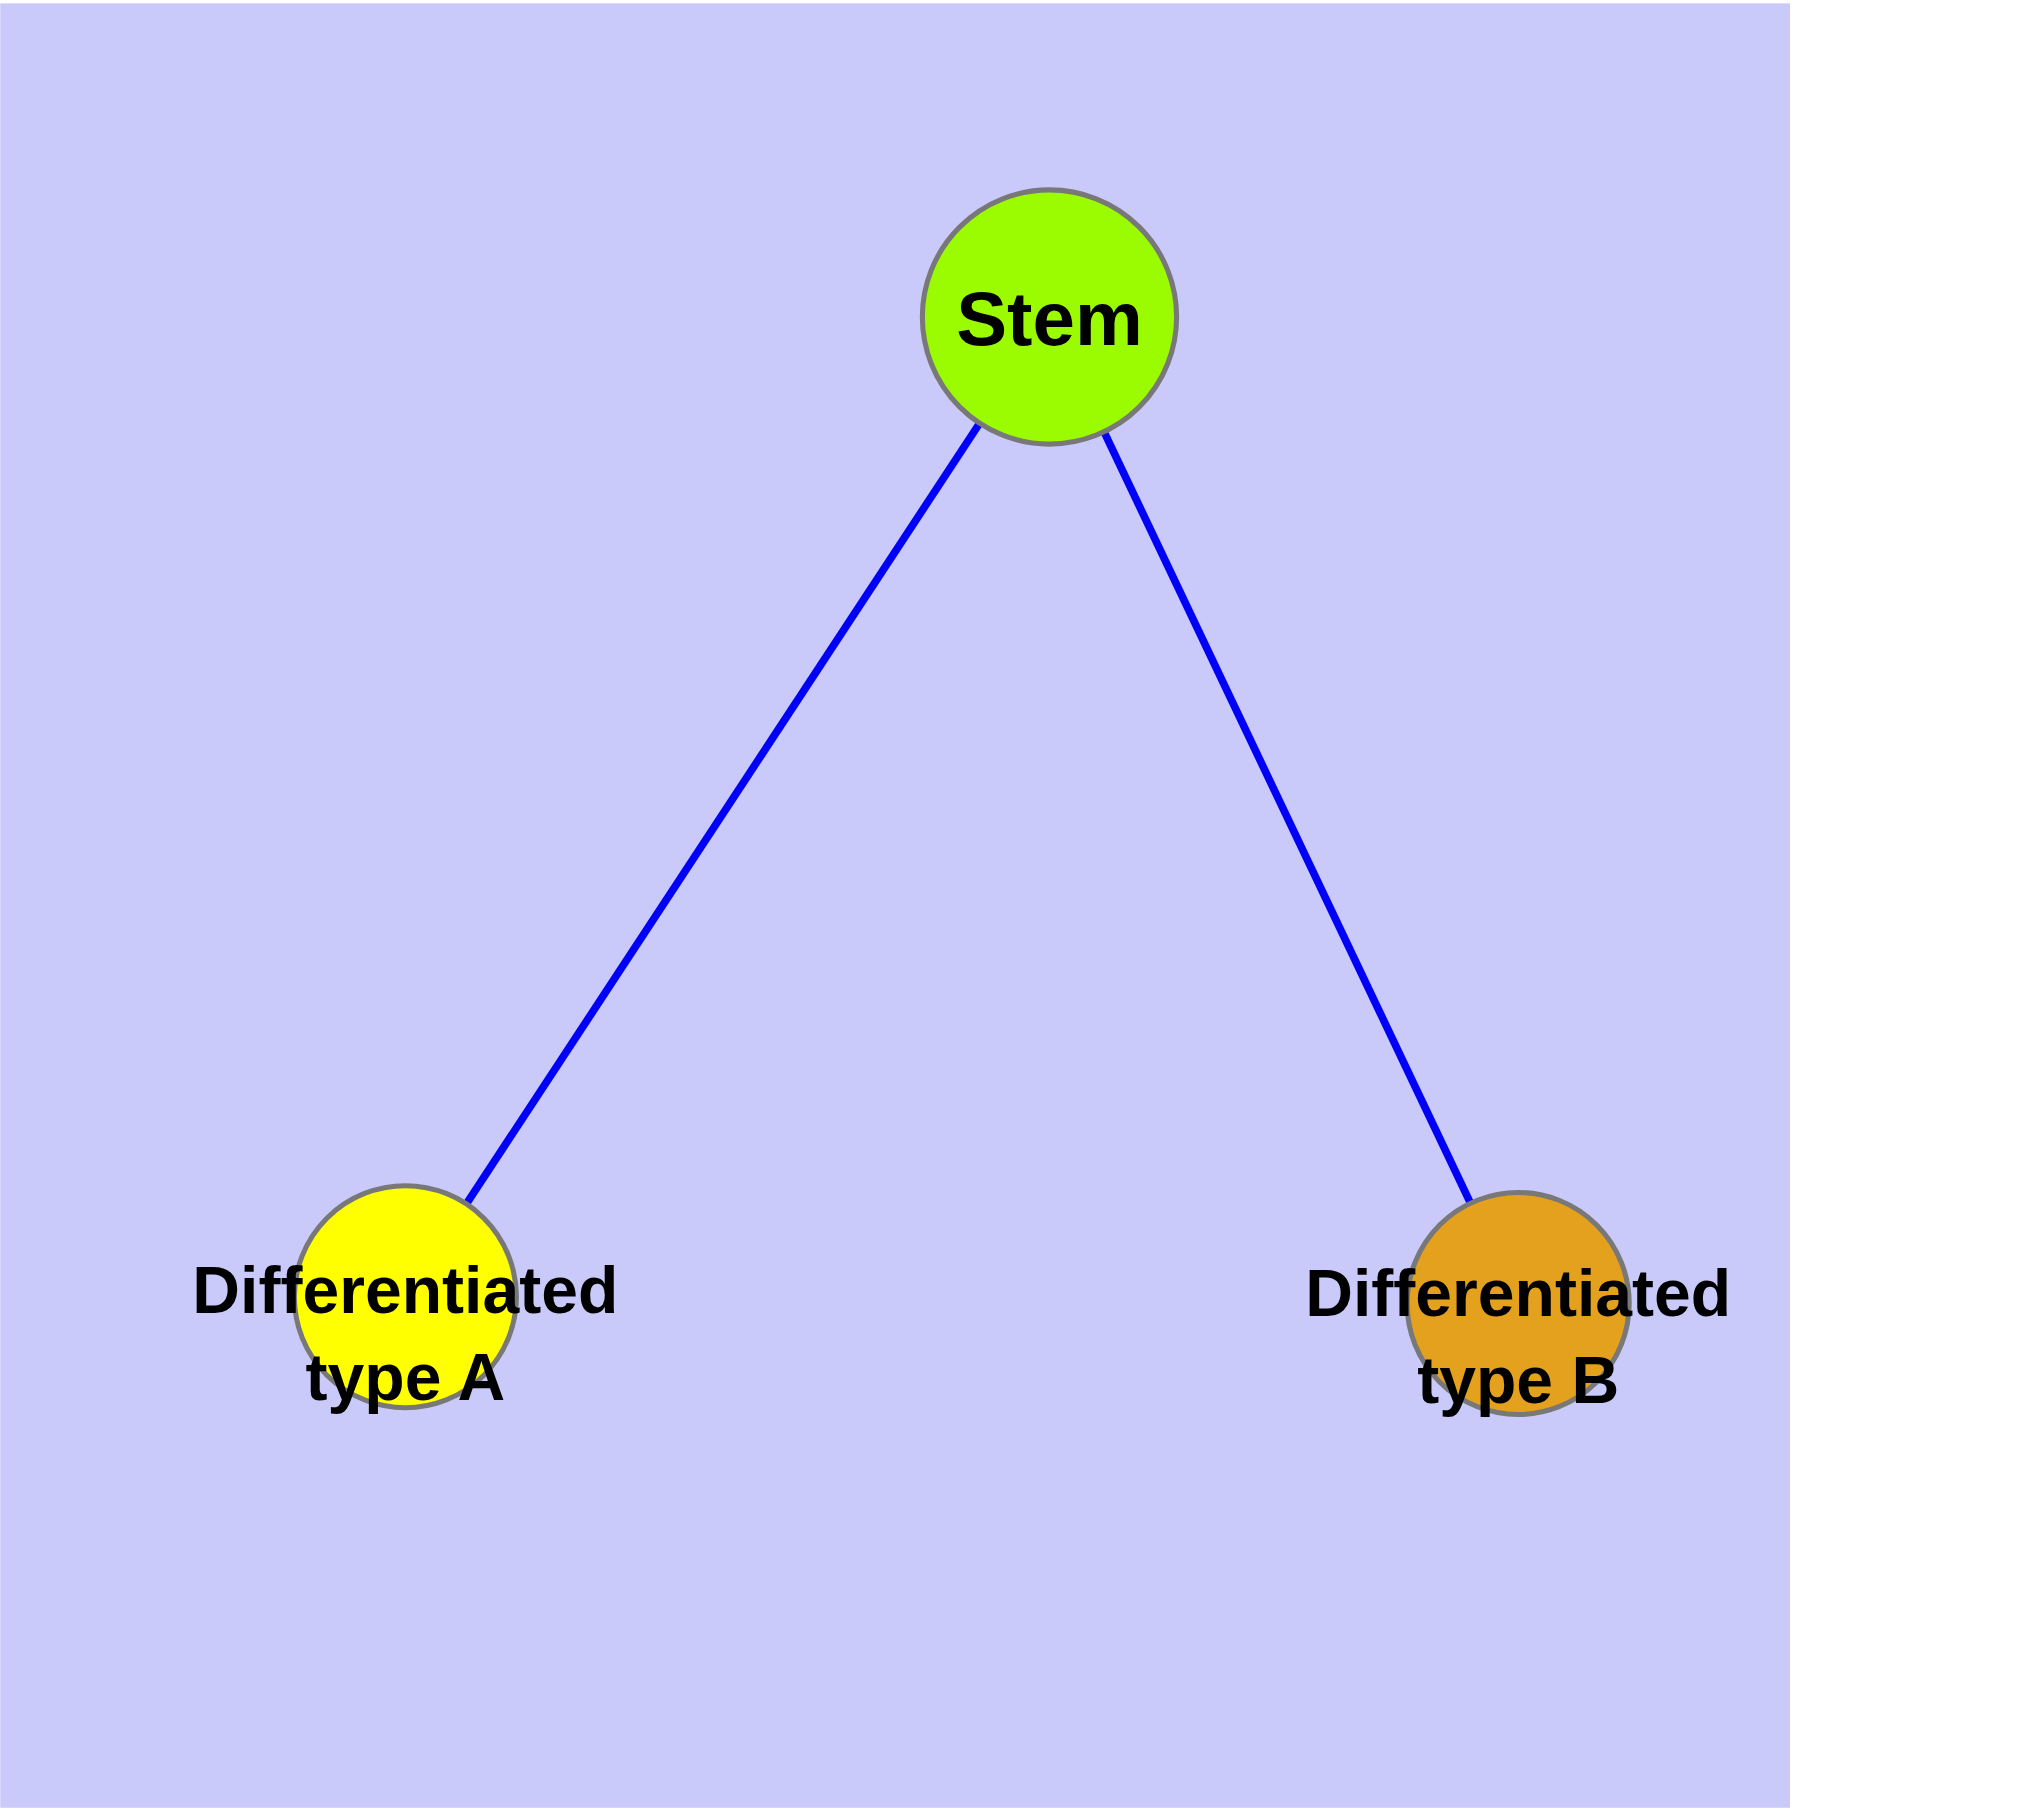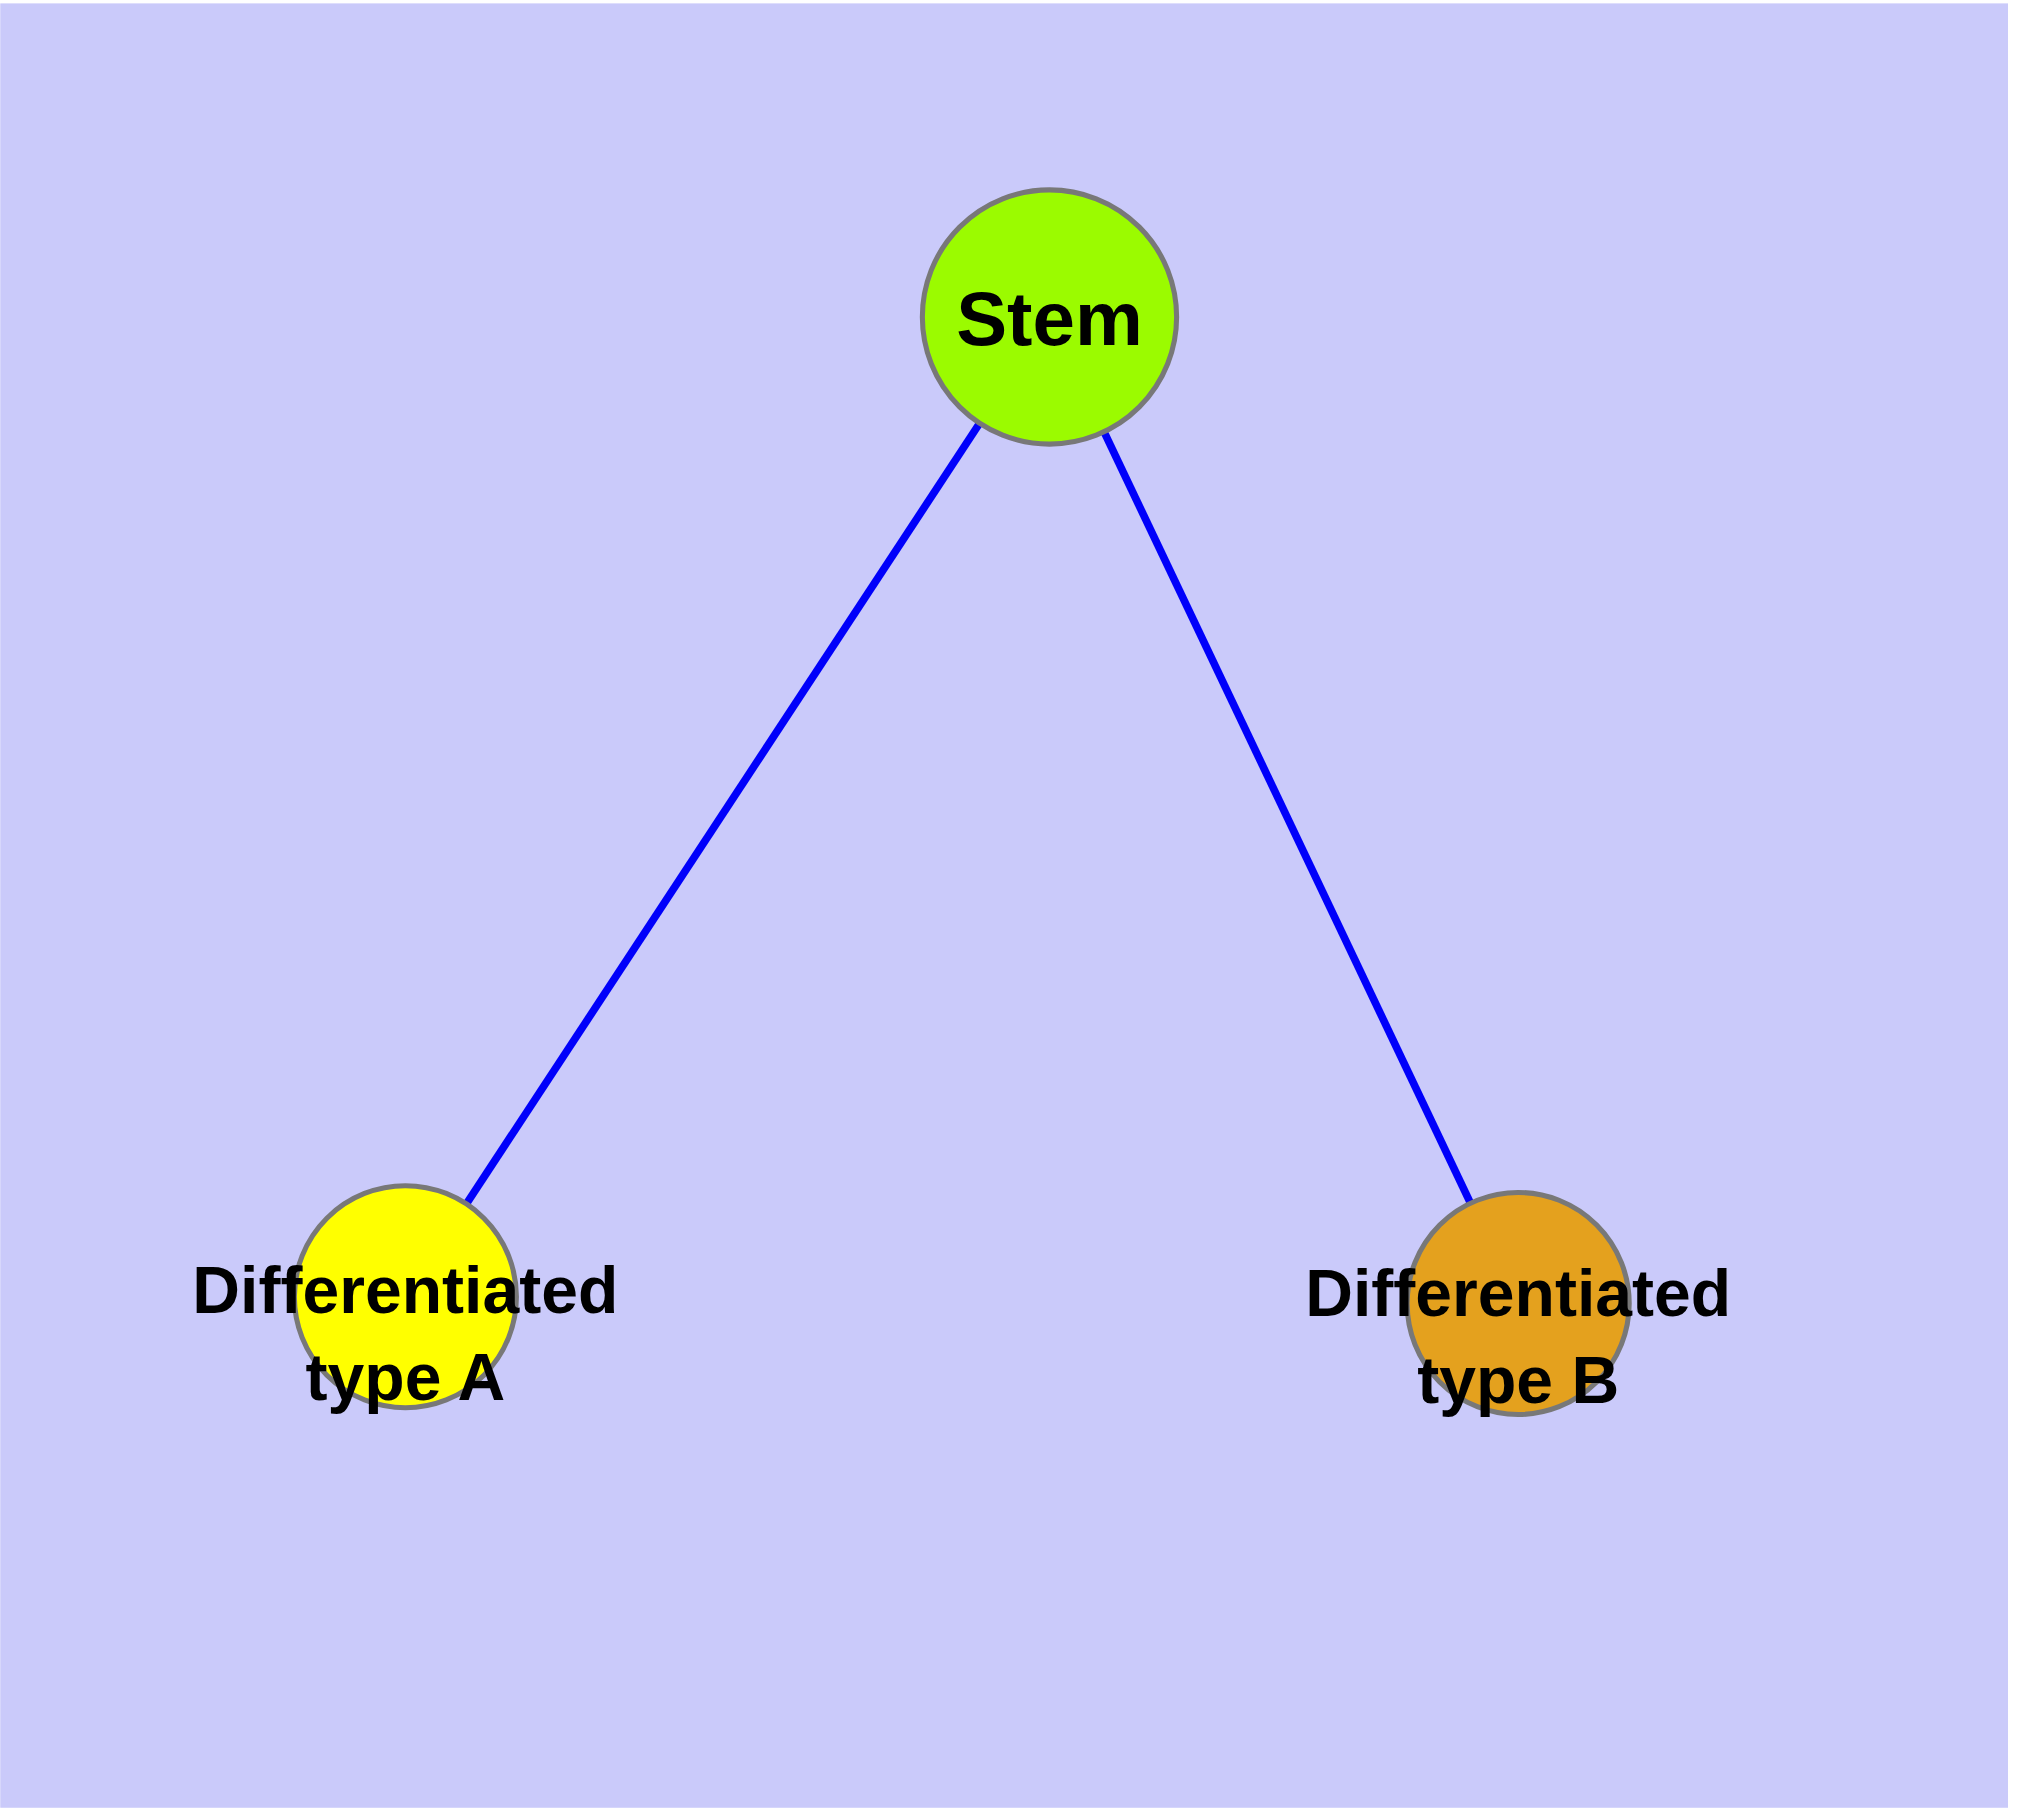--- a/index.html
+++ b/index.html
@@ -2,21 +2,21 @@
 <html style="font-size:13.6px"><head>
 <meta charset="utf-8">
 <style>
   html, body {
     margin: 0;
     padding: 0;
     background: #ffffff;
   }
   .canvas-wrap {
     position: relative;
-    width: 2008px;
+    width: 1790px;
     height: 1812px;
     overflow: hidden;
     font-family: "Liberation Sans", sans-serif;
   }
   svg text {
     font-family: "Liberation Sans", "DejaVu Sans", sans-serif;
     font-weight: bold;
     fill: #000000;
   }
   .node-label-main {

